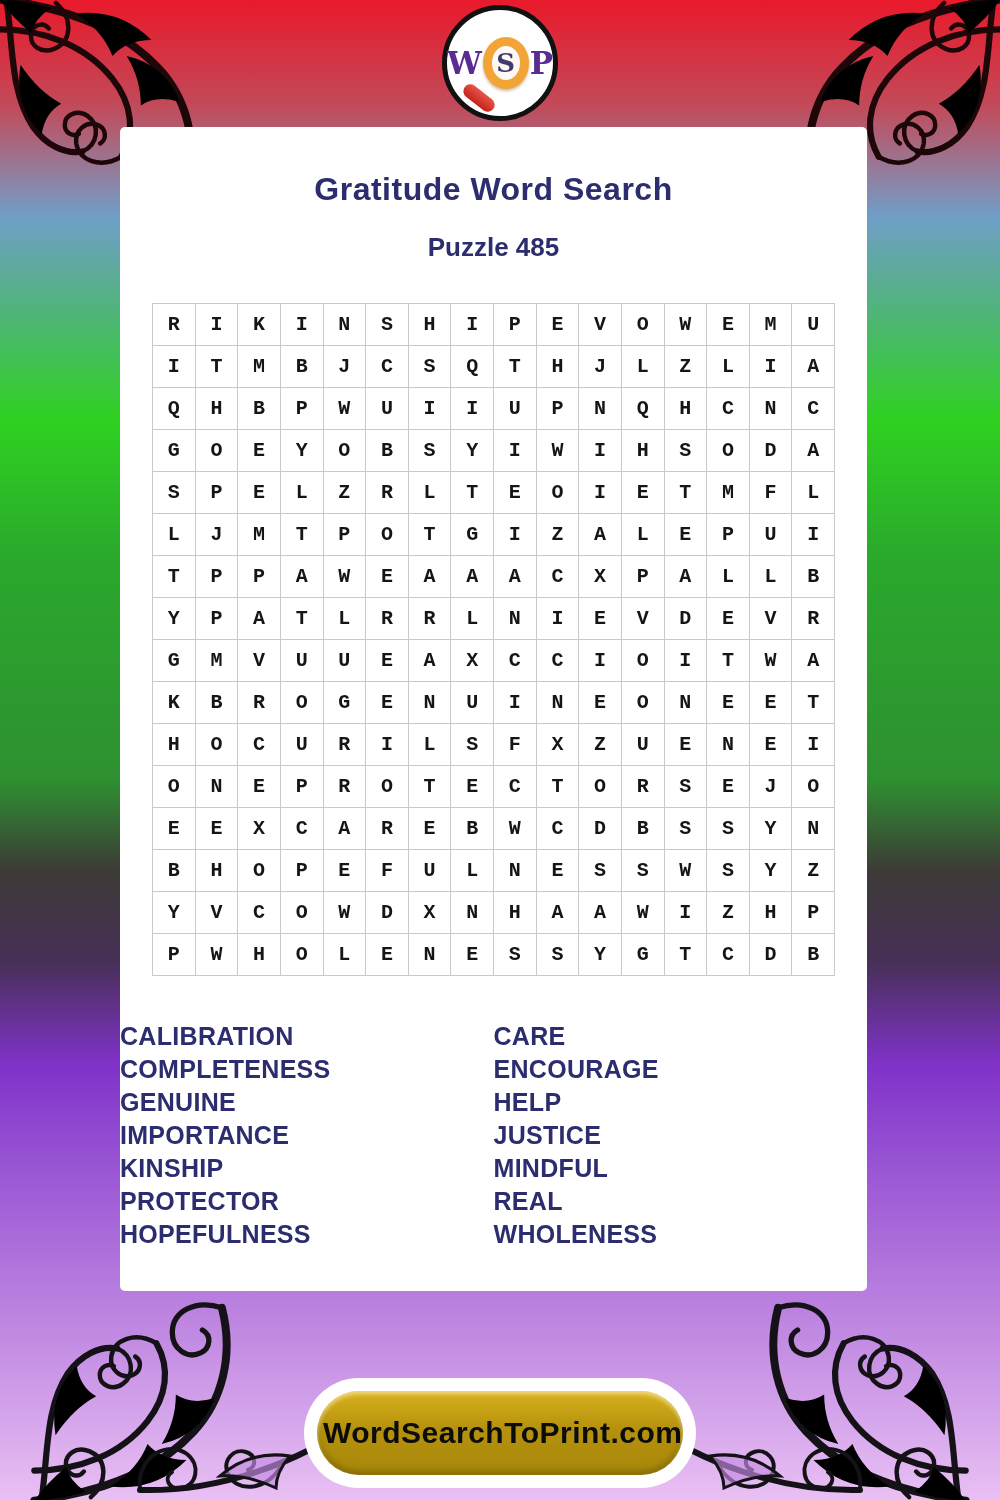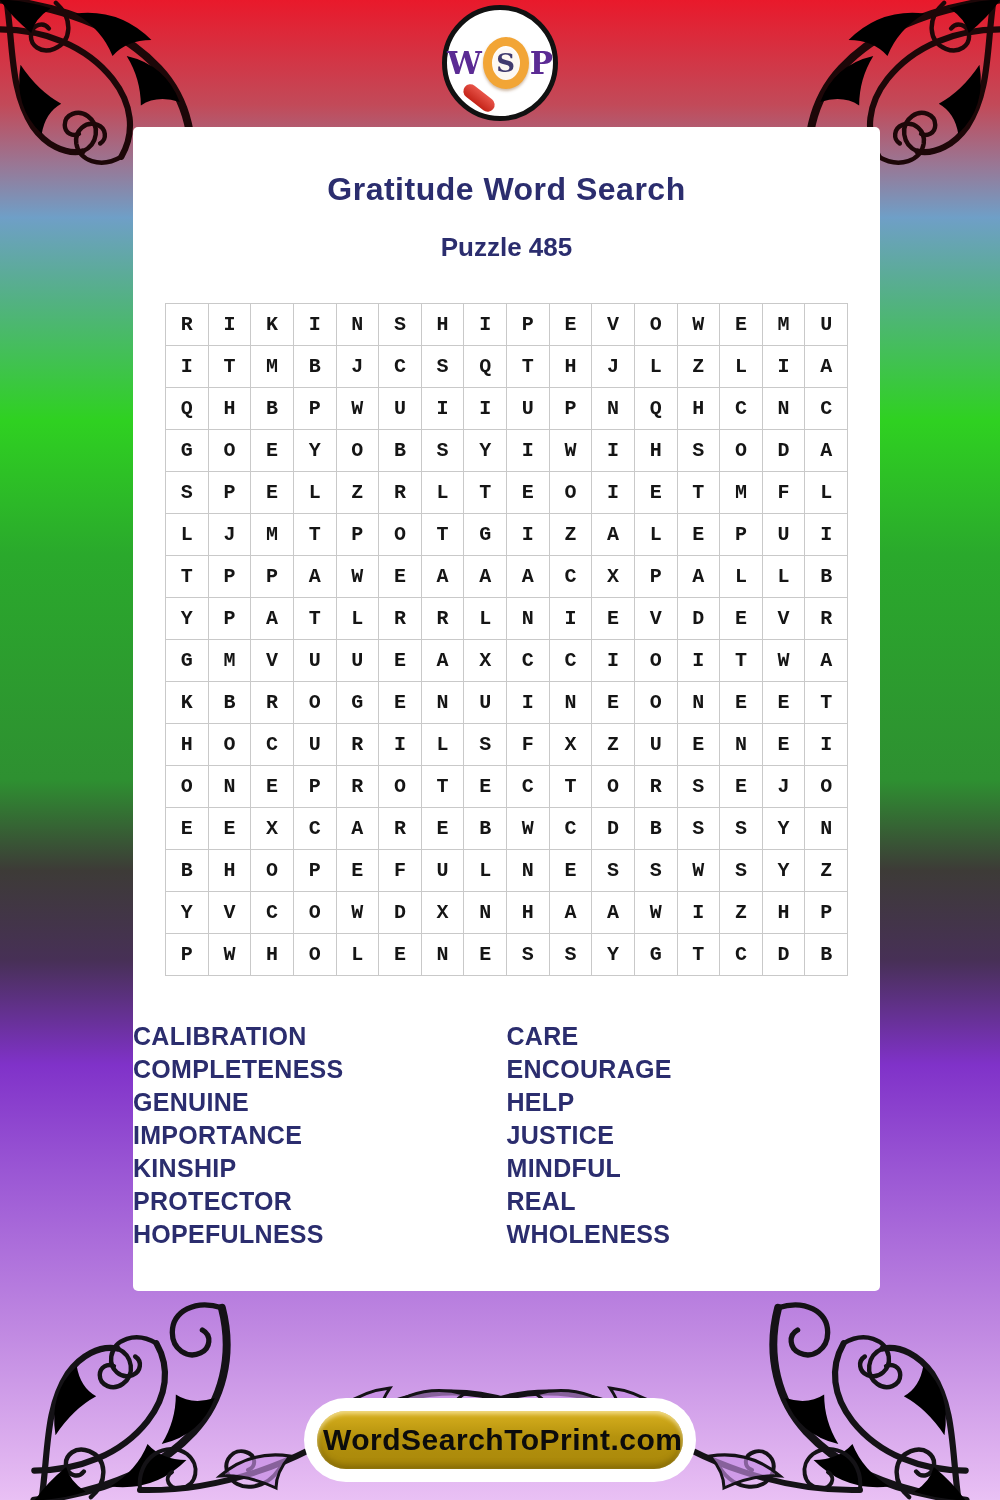--- a/index.html
+++ b/index.html
@@ -20,21 +20,21 @@
   .corner{position:absolute;pointer-events:none;}
   .corner.tl{top:-6px;left:-6px;width:230px;height:230px;color:#1d0708;}
   .corner.tr{top:-6px;right:-6px;width:230px;height:230px;color:#1d0708;transform:scaleX(-1);}
   .corner.bl{bottom:-6px;left:-6px;width:300px;height:230px;color:#141216;transform:scaleY(-1);}
   .corner.br{bottom:-6px;right:-6px;width:300px;height:230px;color:#141216;transform:scale(-1,-1);}
   .bottomvine{position:absolute;bottom:0;width:430px;height:150px;color:#141216;pointer-events:none;}
   .bottomvine.left{left:130px;}
   .bottomvine.right{right:130px;transform:scaleX(-1);}
   
   .card{
-    position:absolute;left:133px;top:127px;width:747px;height:1164px;
+    position:absolute;left:120px;top:127px;width:747px;height:1164px;
     background:#ffffff;border-radius:5px;padding-top:44px;box-sizing:border-box;
   }
   .title{
     text-align:center;font-size:32px;font-weight:bold;color:#2b2d6e;
     margin:0;letter-spacing:0.5px;
   }
   .subtitle{
     text-align:center;font-size:26px;font-weight:bold;color:#2b2d6e;
     margin:24px 0 0 0;
   }
@@ -79,21 +79,21 @@
   }
   .lens .letter{font-size:26px;color:#403a6e;}
   .handle{
     position:absolute;left:14px;bottom:11px;width:36px;height:14px;
     background:linear-gradient(180deg,#e8554a,#c42318);
     border-radius:8px;transform:rotate(38deg);z-index:1;
   }
   
   .footer-pill{
     position:absolute;left:50%;top:1378px;transform:translateX(-50%);
-    width:392px;height:84px;background:#ffffff;border-radius:56px;z-index:5;margin-top:20px;
+    width:392px;height:110px;background:#ffffff;border-radius:56px;z-index:5;
   }
   .footer-btn{
     position:absolute;left:13px;top:13px;right:13px;bottom:13px;
     border-radius:44px;border:none;cursor:pointer;
     background:linear-gradient(180deg,#d9b11f 0%,#b5920d 45%,#a8870a 100%);
     box-shadow:inset 0 3px 4px rgba(255,240,180,.7), inset 0 -4px 6px rgba(90,70,0,.45);
     font-family:"Liberation Sans", sans-serif;
     font-size:30px;font-weight:bold;color:#0c0c0c;letter-spacing:0.5px;
   }
 </style>

